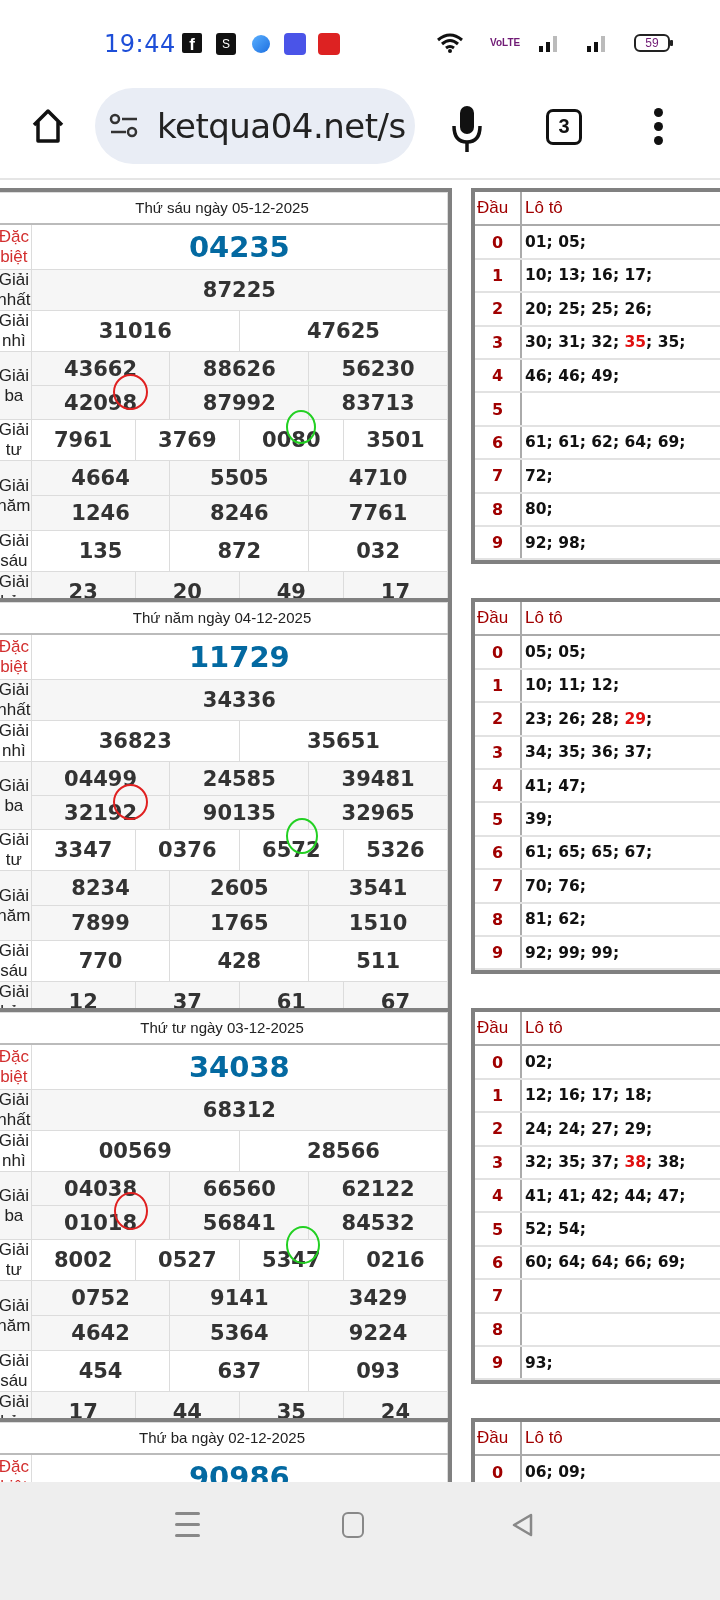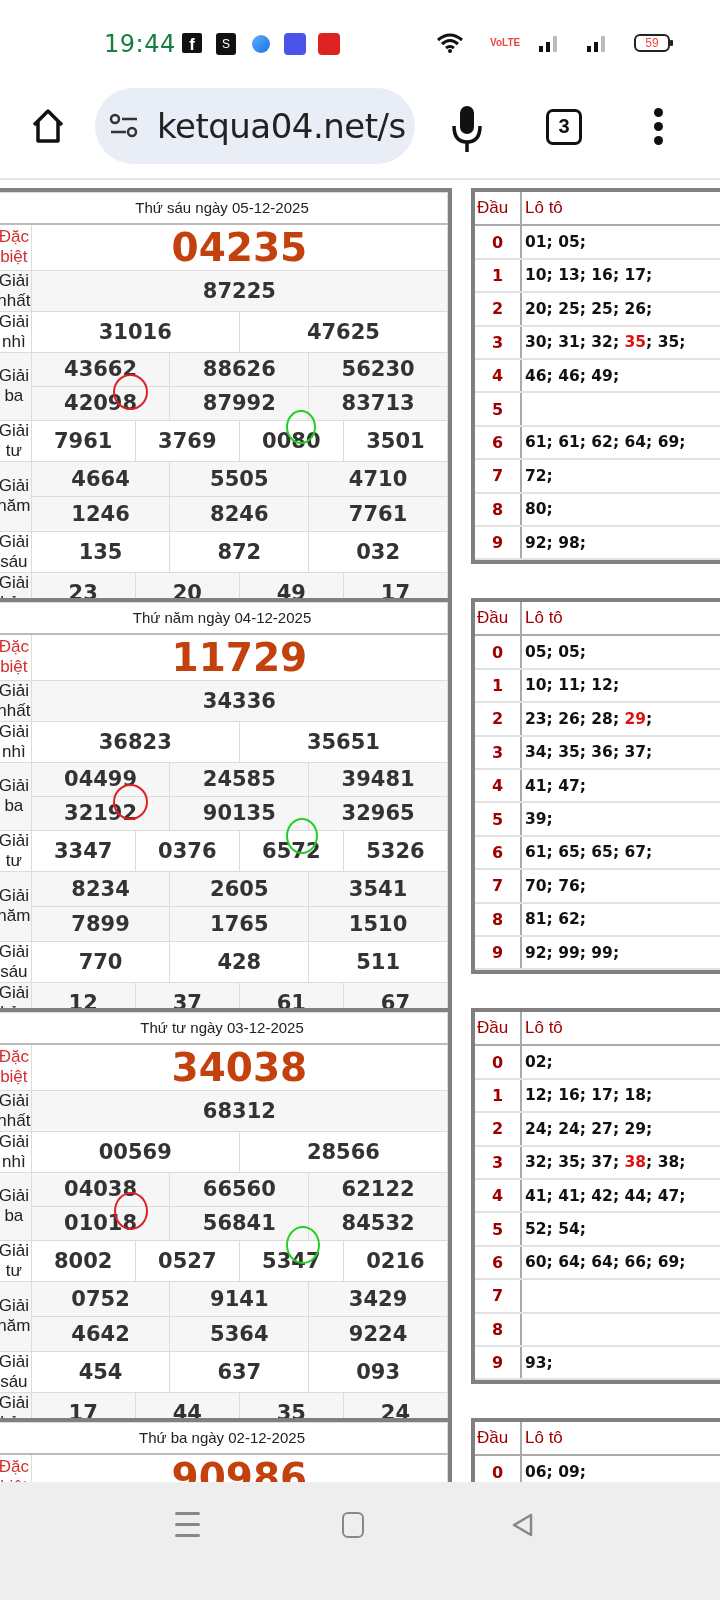--- a/index.html
+++ b/index.html
@@ -1,20 +1,20 @@
 <!DOCTYPE html>
 <html><head>
 <meta charset="utf-8">
 <style>
   * { box-sizing: border-box; margin: 0; padding: 0; }
   html, body { width: 720px; height: 1600px; overflow: hidden; background: #ffffff; font-family: "Liberation Sans", sans-serif; }
   .status-bar { position: absolute; top: 0; left: 0; width: 720px; height: 80px; background: #fff; }
-  .status-time { position: absolute; left: 104px; top: 30px; font-size: 24px; color: #15803d; font-family: "DejaVu Sans", sans-serif; letter-spacing: 0.5px; }
+  .status-time { position: absolute; left: 104px; top: 30px; font-size: 24px; color: #1d4ed8; font-family: "DejaVu Sans", sans-serif; letter-spacing: 0.5px; }
   .sb-icon { position: absolute; top: 33px; width: 22px; height: 22px; border-radius: 4px; }
-  .sb-right { position: absolute; right: 50px; top: 32px; display: flex; align-items: center; gap: 26px; font-size: 12px; color: #ef4444; }
+  .sb-right { position: absolute; right: 50px; top: 32px; display: flex; align-items: center; gap: 26px; font-size: 12px; color: #701a75; }
   .battery { width: 36px; height: 18px; border: 2px solid #222; border-radius: 6px; font-size: 12px; text-align: center; line-height: 14px; position: relative; }
   .battery:after { content: ""; position: absolute; right: -5px; top: 4px; width: 3px; height: 6px; background: #222; border-radius: 1px; }
   .toolbar { position: absolute; top: 80px; left: 0; width: 720px; height: 100px; background: #fff; }
   .tb-home { position: absolute; left: 28px; top: 26px; width: 40px; height: 40px; }
   .url-pill { position: absolute; left: 95px; top: 90px; width: 320px; height: 76px; border-radius: 38px; background: #e9edf5; top: 8px; display: flex; align-items: center; }
   .url-text { font-size: 34px; color: #222; margin-left: 18px; white-space: nowrap; overflow: hidden; width: 250px; font-family: "DejaVu Sans", sans-serif; letter-spacing: -0.5px; }
   .tb-mic { position: absolute; left: 450px; top: 24px; width: 34px; height: 50px; }
   .tb-tabs { position: absolute; left: 546px; top: 29px; width: 36px; height: 36px; border: 3.5px solid #111; border-radius: 7px; text-align: center; line-height: 29px; font-size: 20px; font-weight: bold; color: #111; }
   .tb-menu { position: absolute; left: 652px; top: 28px; width: 12px; height: 40px; }
   .tb-menu span { display: block; width: 9px; height: 9px; border-radius: 50%; background: #111; margin: 0 auto 5px; }
@@ -22,21 +22,21 @@
 
   .content { position: absolute; top: 180px; left: 0; width: 720px; height: 1302px; overflow: hidden; }
   .block { position: absolute; left: 0; width: 720px; }
   .kq { position: absolute; left: -4px; width: 456px; border: 4px solid #808080; border-left: none; background: #fff; border-collapse: collapse; }
   .kq table { width: 100%; border-collapse: collapse; table-layout: fixed; }
   .kq td { border: 1px solid #dcdcdc; text-align: center; vertical-align: middle; padding: 0; }
   .kq .date-row td { height: 31px; font-size: 15px; color: #222; border-bottom: 2px solid #bbb; }
   .kq .lbl { width: 96px; font-size: 17px; color: #222; }
   .kq .lbl.red { color: #d32f2f; }
   .kq .num { font-family: "DejaVu Sans", sans-serif; font-weight: bold; font-size: 21px; color: #333; }
-  .kq .db { font-size: 39px; color: #c2410c; font-weight: bold; font-family: "DejaVu Sans", sans-serif; }
+  .kq .db { font-size: 29px; color: #0369a1; font-weight: bold; font-family: "DejaVu Sans", sans-serif; }
   .kq tr.alt td { background: #f6f6f6; }
   .lo { position: absolute; left: 471px; width: 260px; border: 4px solid #808080; border-right: none; background: #fff; }
   .lo table { width: 100%; border-collapse: collapse; table-layout: fixed; }
   .lo td { border-bottom: 2px solid #e2e2e2; height: 33.4px; font-size: 16px; }
   .lo td.dau { width: 46px; text-align: center; color: #a00000; font-weight: bold; font-family: "DejaVu Sans", sans-serif; border-right: 2px solid #aaa; }
   .lo td.val { padding-left: 3px; font-weight: bold; color: #111; font-family: "DejaVu Sans", sans-serif; white-space: nowrap; font-size: 15.5px; }
   .lo .head td { color: #a00000; font-weight: normal; font-size: 17px; font-family: "Liberation Sans", sans-serif; border-bottom: 2px solid #aaa; }
   .lo .head td.dau { text-align: left; padding-left: 2px; }
   .lo .hl { color: #e01010; }
   .circle { position: absolute; border-radius: 50%; pointer-events: none; }

